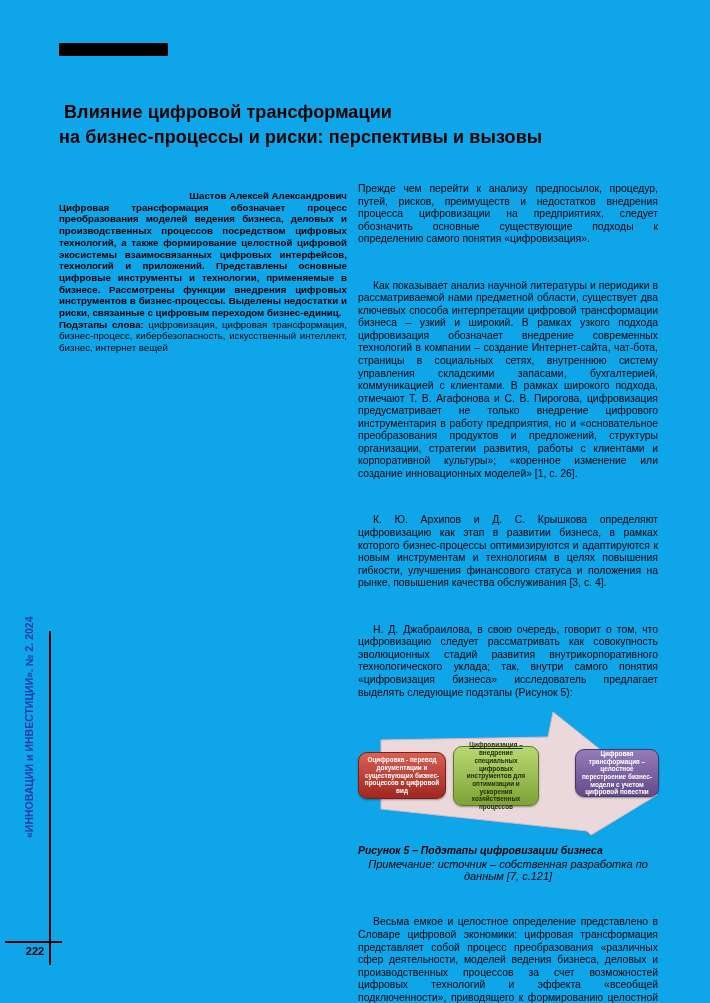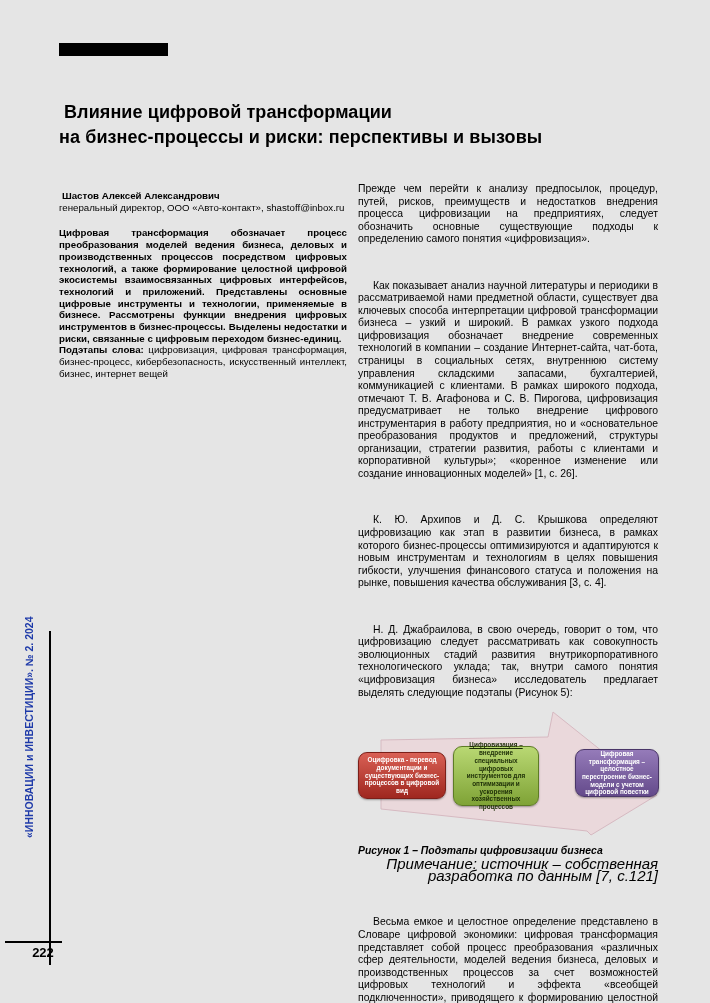--- a/index.html
+++ b/index.html
@@ -1,28 +1,28 @@
 <!DOCTYPE html>
 <html><head>
 <meta charset="utf-8">
 <style>
   html,body{margin:0;padding:0;background:#fff;}
   .page{
-    position:relative;width:710px;height:1003px;background:#e5e5e5;
+    position:relative;width:710px;height:1003px;background:#0ea5e9;
     font-family:"Liberation Sans", sans-serif;color:#000;overflow:hidden;
   }
   .black-bar{position:absolute;left:59px;top:43px;width:109px;height:13px;background:#000;}
   .title{position:absolute;left:59px;top:100px;width:600px;margin:0;
     font-size:18px;font-weight:bold;line-height:24.5px;letter-spacing:.1px;}
   .title .t1{display:block;padding-left:5px;}
   .title .t2{display:block;}
 
   .left-col{position:absolute;left:59px;top:190px;width:288px;
     font-size:9.7px;line-height:11.7px;}
-  .author-name{font-weight:bold;padding-left:3px;}
+  .author-name{font-weight:bold;padding-left:3px;text-align:right;}
   .author-aff{margin-bottom:14px;}
   .abstract{text-align:justify;font-weight:bold;}
   .keywords{text-align:justify;}
   .keywords .kw-label{font-weight:bold;}
 
   .right-col{position:absolute;left:358px;top:183px;width:300px;
     font-size:10.4px;line-height:12.55px;text-align:justify;}
   .right-col p{margin:0;}
   .right-col p.ind{text-indent:15px;margin-top:34px;}
 
@@ -36,45 +36,44 @@
     box-shadow:0 1px 2px rgba(0,0,0,.35);}
   .box-green{left:95px;top:43px;width:86px;height:60px;color:#1c2d06;
     background:linear-gradient(#b9d873,#7fa336);border:1px solid #5e7c25;
     box-shadow:0 1px 2px rgba(0,0,0,.35);}
   .box-purple{left:217px;top:46px;width:84px;height:48px;color:#fff;
     background:linear-gradient(#957bb9,#644a8b);border:1px solid #4a3668;
     box-shadow:0 1px 2px rgba(0,0,0,.35);}
   .box-green .lead{text-decoration:underline;}
 
   .fig-caption{font-size:10.4px;font-weight:bold;font-style:italic;margin-top:9px;text-align:left;}
-  .fig-note{font-size:15px;font-style:italic;line-height:12.4px;margin-bottom:20px;text-align:right;}
+  .fig-note{font-size:11px;font-style:italic;line-height:12.4px;margin-bottom:20px;text-align:center;}
 
   .sidebar-text{position:absolute;left:23px;top:838px;transform:rotate(-90deg);
     transform-origin:0 0;white-space:nowrap;font-size:10.5px;font-weight:bold;
     color:#1e3aa9;}
   .v-rule{position:absolute;left:49px;top:631px;width:2px;height:334px;background:#000;}
   .h-rule{position:absolute;left:5px;top:941px;width:57px;height:2px;background:#000;}
-  .page-number{position:absolute;left:28px;top:945px;width:30px;text-align:center;
-    font-weight:bold;font-size:13px;}
+  .page-number{position:absolute;left:20px;top:945px;width:30px;text-align:center;
+    font-weight:bold;font-size:11px;}
 </style>
 </head>
 <body>
 
 <div class="page">
 
   <div class="black-bar"></div>
 
   <h1 class="title">
     <span class="t1">Влияние цифровой трансформации</span>
     <span class="t2">на бизнес-процессы и риски: перспективы и вызовы</span>
   </h1>
 
   <div class="left-col">
     <div class="author-name">Шастов Алексей Александрович</div>
-    <div class="author-aff">генеральный директор, ООО «Авто-контакт», shastoff@inbox.ru</div>
     <div class="abstract">Цифровая трансформация обозначает процесс преобразования моделей ведения бизнеса, деловых и производственных процессов посредством цифровых технологий, а также формирование целостной цифровой экосистемы взаимосвязанных цифровых интерфейсов, технологий и приложений. Представлены основные цифровые инструменты и технологии, применяемые в бизнесе. Рассмотрены функции внедрения цифровых инструментов в бизнес-процессы. Выделены недостатки и риски, связанные с цифровым переходом бизнес-единиц.</div>
     <div class="keywords"><span class="kw-label">Подэтапы слова:</span><span> цифровизация, цифровая трансформация, бизнес-процесс, кибербезопасность, искусственный интеллект, бизнес, интернет вещей</span></div>
   </div>
 
   <div class="right-col">
     <p>Прежде чем перейти к анализу предпосылок, процедур, путей, рисков, преимуществ и недостатков внедрения процесса цифровизации на предприятиях, следует обозначить основные существующие подходы к определению самого понятия «цифровизация».</p>
     <p class="ind">Как показывает анализ научной литературы и периодики в рассматриваемой нами предметной области, существует два ключевых способа интерпретации цифровой трансформации бизнеса – узкий и широкий. В рамках узкого подхода цифровизация обозначает внедрение современных технологий в компании – создание Интернет-сайта, чат-бота, страницы в социальных сетях, внутреннюю систему управления складскими запасами, бухгалтерией, коммуникацией с клиентами. В рамках широкого подхода, отмечают Т. В. Агафонова и С. В. Пирогова, цифровизация предусматривает не только внедрение цифрового инструментария в работу предприятия, но и «основательное преобразования продуктов и предложений, структуры организации, стратегии развития, работы с клиентами и корпоративной культуры»; «коренное изменение или создание инновационных моделей» [1, с. 26].</p>
     <p class="ind">К. Ю. Архипов и Д. С. Крышкова определяют цифровизацию как этап в развитии бизнеса, в рамках которого бизнес-процессы оптимизируются и адаптируются к новым инструментам и технологиям в целях повышения гибкости, улучшения финансового статуса и положения на рынке, повышения качества обслуживания [3, с. 4].</p>
     <p class="ind">Н. Д. Джабраилова, в свою очередь, говорит о том, что цифровизацию следует рассматривать как совокупность эволюционных стадий развития внутрикорпоративного технологического уклада; так, внутри самого понятия «цифровизация бизнеса» исследователь предлагает выделять следующие подэтапы (Рисунок 5):</p>
 
@@ -86,21 +85,21 @@
         <span>Оцифровка - перевод документации и существующих бизнес-процессов в цифровой вид</span>
       </div>
       <div class="fig-box box-green">
         <span><span class="lead">Цифровизация –</span><span> внедрение специальных цифровых инструментов для оптимизации и ускорения хозяйственных процессов</span></span>
       </div>
       <div class="fig-box box-purple">
         <span>Цифровая трансформация – целостное перестроение бизнес-модели с учетом цифровой повестки</span>
       </div>
     </div>
 
-    <div class="fig-caption">Рисунок 1 – Подэтапы цифровизации бизнеса</div>
+    <div class="fig-caption">Рисунок 5 – Подэтапы цифровизации бизнеса</div>
     <div class="fig-note">Примечание: источник – собственная разработка по данным [7, с.121]</div>
 
     <p class="ind">Весьма емкое и целостное определение представлено в Словаре цифровой экономики: цифровая трансформация представляет собой процесс преобразования «различных сфер деятельности, моделей ведения бизнеса, деловых и производственных процессов за счет возможностей цифровых технологий и эффекта «всеобщей подключенности», приводящего к формированию целостной цифровой экосистемы взаимосвязанных цифровых технологий и приложений [12].</p>
     <p class="ind">Для того, собой получить представление о степени цифровой трансформации бизнес-структур, на базе ИСИЭЗ НИУ</p>
   </div>
 
   <div class="sidebar-text">«ИННОВАЦИИ и ИНВЕСТИЦИИ». № 2. 2024</div>
   <div class="v-rule"></div>
   <div class="h-rule"></div>
   <div class="page-number">222</div>

